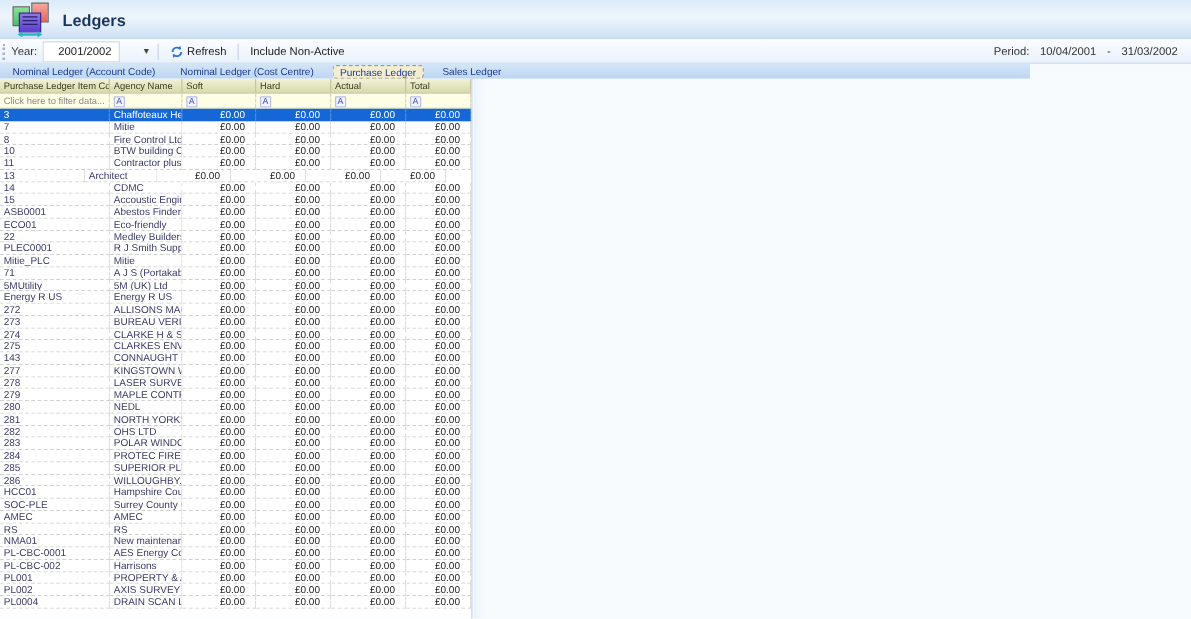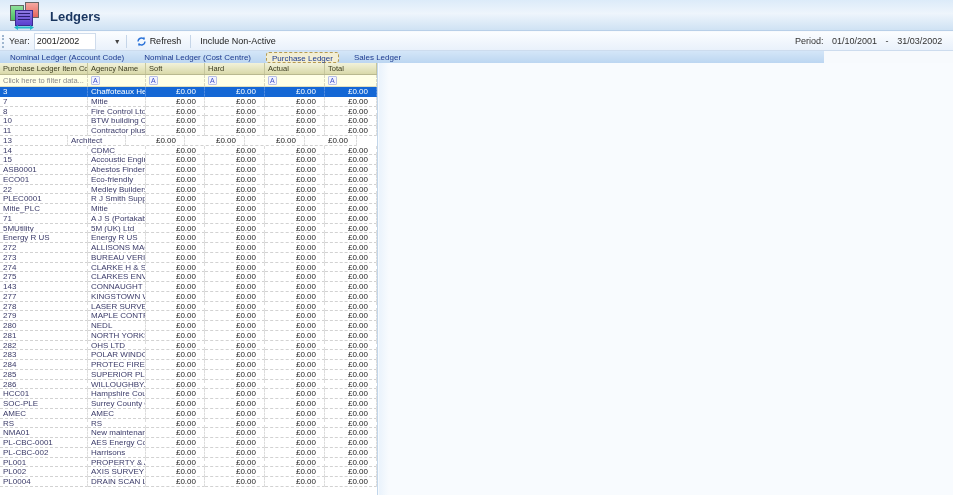--- a/index.html
+++ b/index.html
@@ -21,21 +21,21 @@
     background:#27b7c9; clip-path:polygon(0 50%, 20% 0, 20% 30%, 80% 30%, 80% 0, 100% 50%, 80% 100%, 80% 70%, 20% 70%, 20% 100%); }
   .title-text { position:absolute; left:50px; top:9px; font-size:13px; font-weight:bold; color:#19355f; }
 
   
   .toolbar { position:absolute; left:0; top:32px; width:953px; height:19px;
     background:linear-gradient(#fbfdff,#e9f1fb); border-bottom:1px solid #cddcee;
     display:flex; align-items:center; font-size:9px; color:#222; }
   .grip { width:3px; height:13px; margin:0 4px 0 2px; border-left:2px dotted #9fb6cf; }
   .tb-label { color:#333; margin-right:4px; }
   .combo { display:flex; align-items:center; background:#fff; border:1px solid #cfdcec;
-    height:17px; width:62px; padding:0 2px; }
+    height:17px; width:62px; padding:0 12px; }
   .combo-value { flex:1; font-size:9px; color:#222; }
   .combo-arrow { font-size:7px; color:#444; margin-left:18px; }
   .tb-sep { width:1px; height:13px; background:#c5d5e8; margin:0 5px; }
   .tb-button { display:flex; align-items:center; gap:3px; padding:1px 4px; cursor:default; }
   .refresh-svg { width:11px; height:11px; }
   .period { position:absolute; left:795px; top:4px; white-space:nowrap; font-size:9px; color:#333; }
   .period span { margin-right:6px; }
 
   
   .tabstrip { position:absolute; left:0; top:51px; width:824px; height:12px;
@@ -103,21 +103,21 @@
         <path d="M4 15 l-1-4 4 1 z" fill="#2a72d8"></path>
       </svg>
       <span>Refresh</span>
     </div>
     <div class="tb-sep"></div>
     <div class="tb-button">
       <span>Include Non-Active</span>
     </div>
     <div class="period">
       <span>Period:</span>
-      <span>01/10/2001</span>
+      <span>10/04/2001</span>
       <span>-</span>
       <span>31/03/2002</span>
     </div>
   </div>
 
   <div class="tabstrip" id="tabstrip">
       <div class="tab">Nominal Ledger (Account Code)</div>
       <div class="tab">Nominal Ledger (Cost Centre)</div>
       <div class="tab selected">Purchase Ledger</div>
       <div class="tab">Sales Ledger</div>

